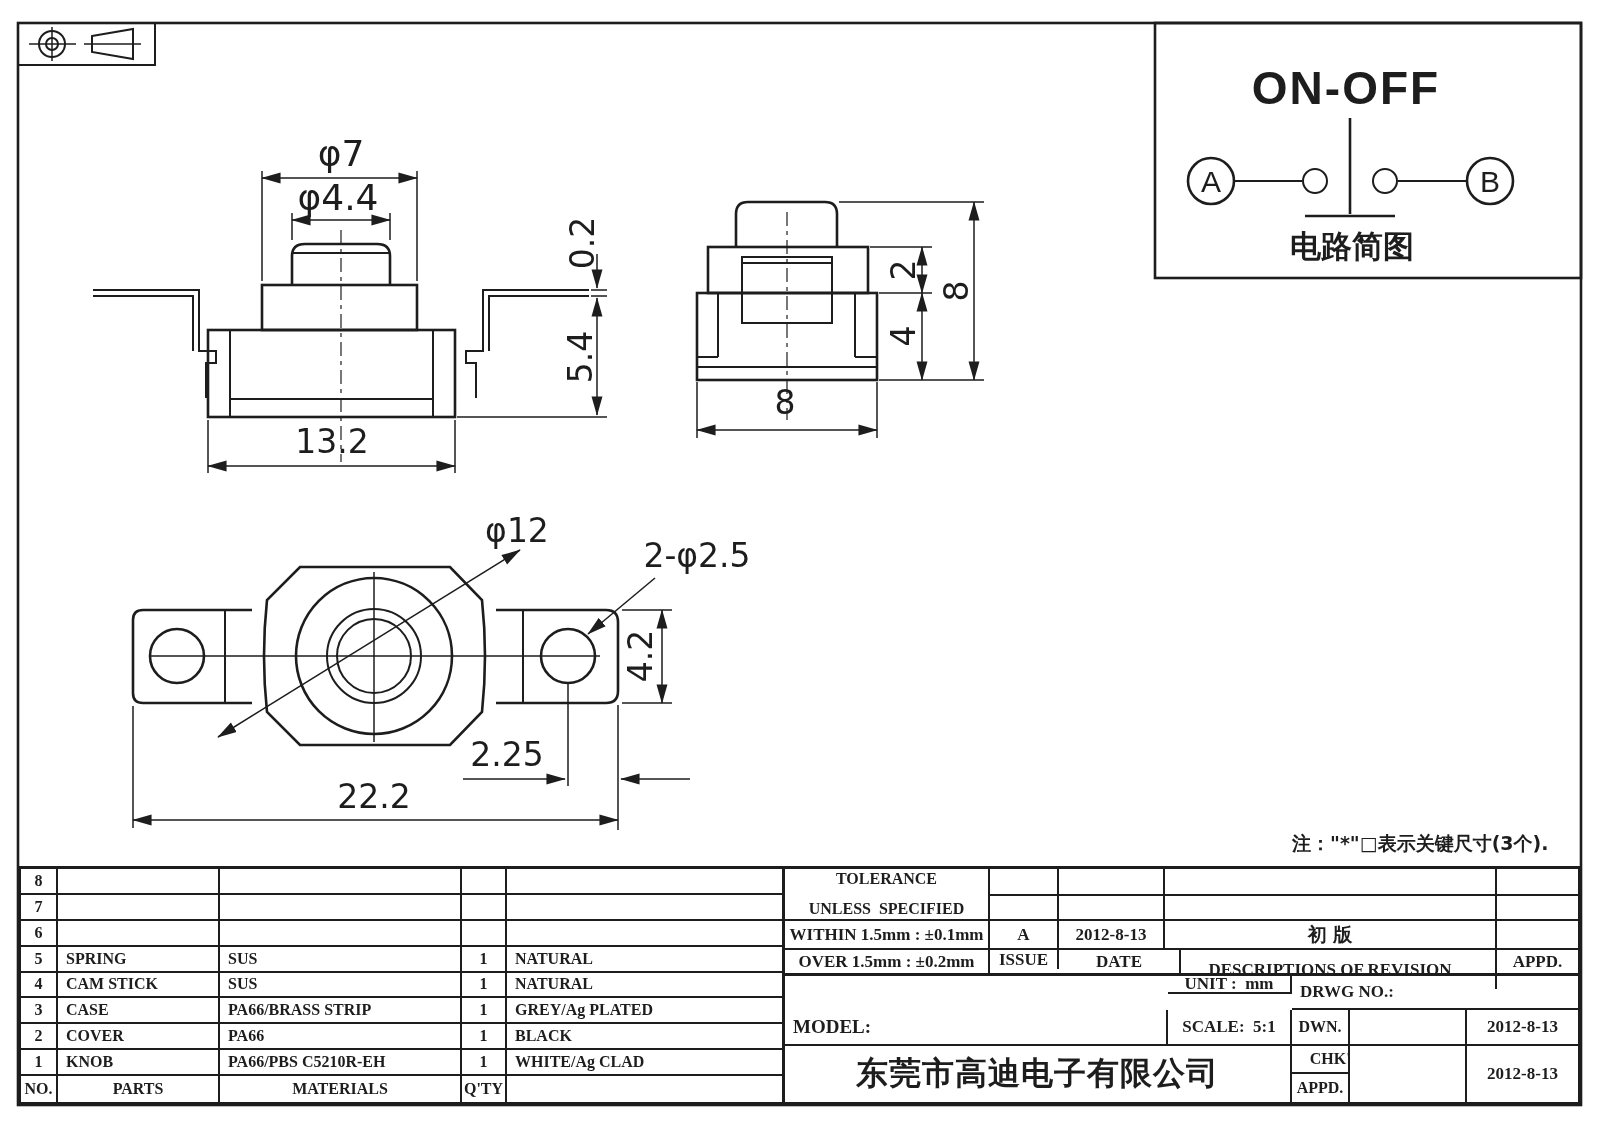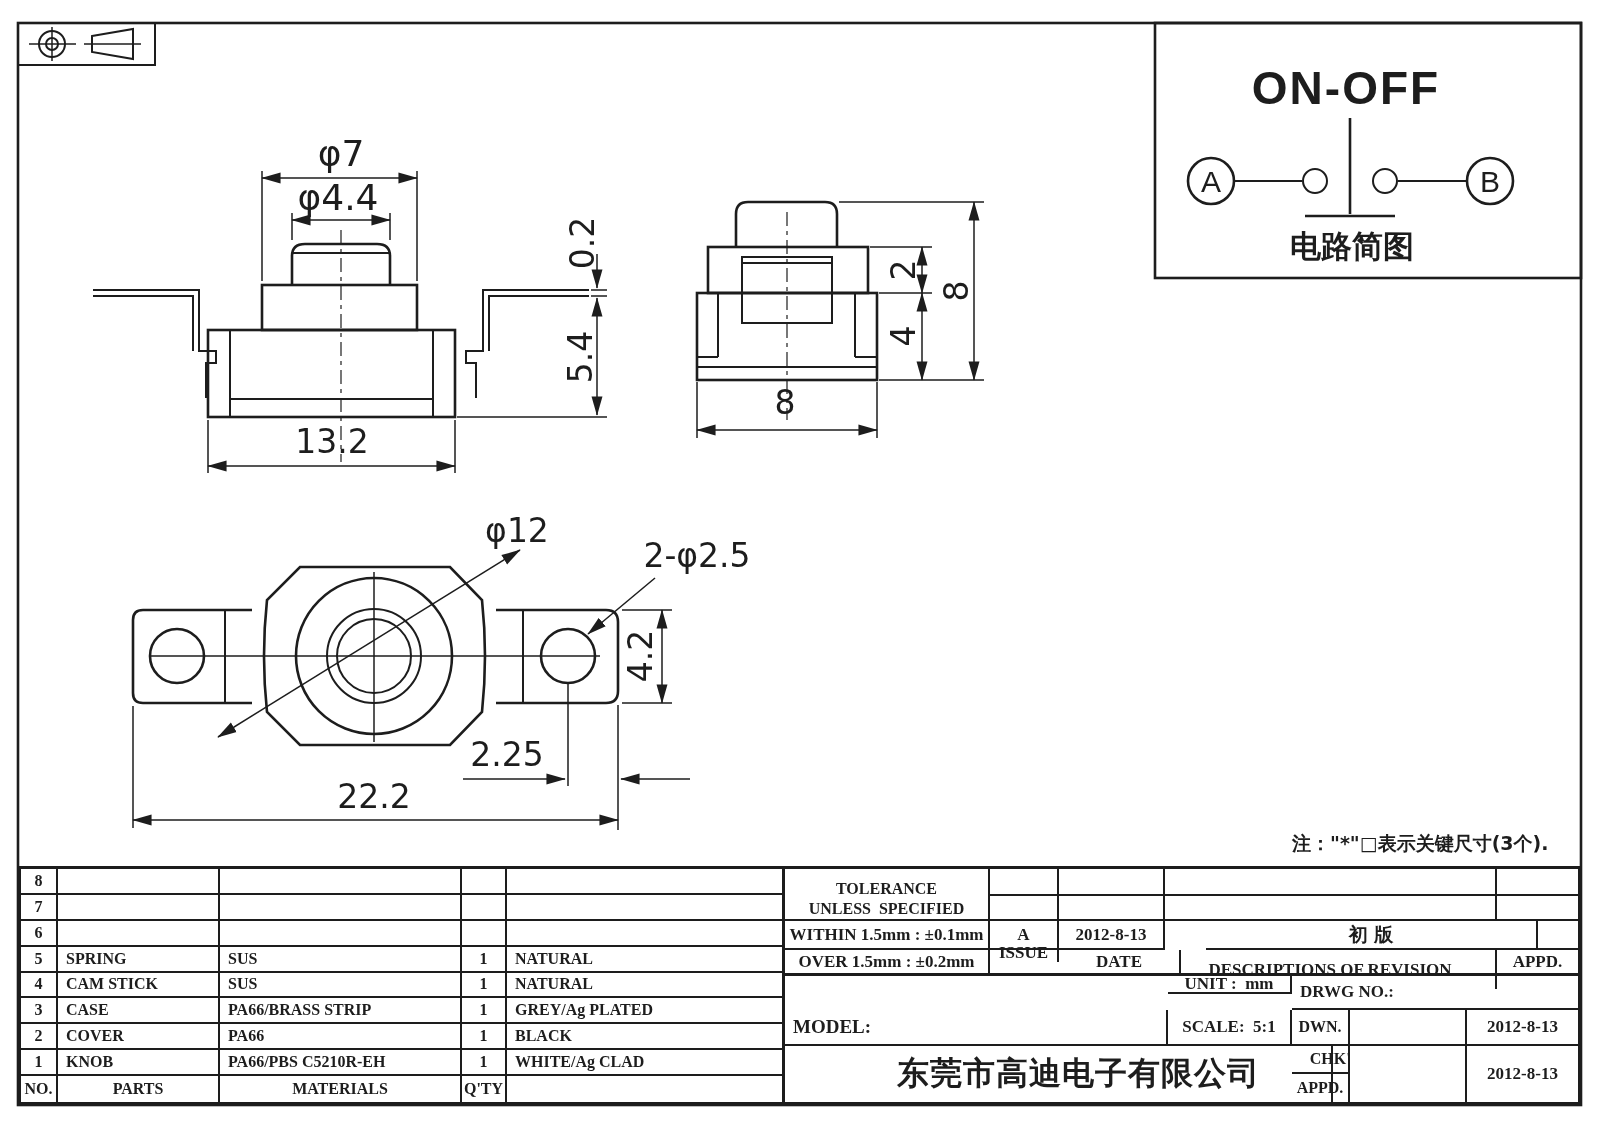--- a/index.html
+++ b/index.html
@@ -7,23 +7,23 @@
          font-family:"Liberation Serif",serif;color:#1d1d1d;overflow:hidden;}
   .sheet svg{position:absolute;left:0;top:0;}
   .abs{position:absolute;box-sizing:border-box;}
   
   .blk{position:absolute;box-sizing:border-box;border:3px solid #1d1d1d;}
   .cell{position:absolute;box-sizing:border-box;border-right:2px solid #1d1d1d;border-bottom:2px solid #1d1d1d;
         display:flex;align-items:center;font-weight:bold;font-size:16px;white-space:pre;overflow:hidden;}
   .nr{border-right:none;} .nb{border-bottom:none;}
   .cc{justify-content:center;} .pl{padding-left:8px;}
   .f17{font-size:17px;} .f19{font-size:19px;}
-  .cjk{font-family:"DejaVu Sans","Liberation Sans",sans-serif;margin-left:41px;}
+  .cjk{font-family:"DejaVu Sans","Liberation Sans",sans-serif;}
   .company{font-size:32px;font-weight:600;letter-spacing:1px;}
-  .tol2{flex-direction:column;justify-content:flex-end;line-height:20px;}
+  .tol2{flex-direction:column;justify-content:space-between;line-height:20px;}
   .note{position:absolute;font-size:19px;font-weight:bold;
         font-family:"DejaVu Sans","Liberation Sans",sans-serif;}
   
   .ol{stroke:#1d1d1d;stroke-width:2.6;fill:none;}
   .o2{stroke:#1d1d1d;stroke-width:2;fill:none;}
   .tl{stroke:#1d1d1d;stroke-width:1.5;fill:none;}
   .cl{stroke:#1d1d1d;stroke-width:1.2;fill:none;stroke-dasharray:14 5 4 5;}
   .dimtxt{font-family:"DejaVu Sans",sans-serif;font-size:33px;fill:#1d1d1d;}
   .dimbig{font-family:"DejaVu Sans",sans-serif;font-size:36px;fill:#1d1d1d;}
   .ckt{font-family:"Liberation Sans",sans-serif;fill:#1d1d1d;}
@@ -252,21 +252,21 @@
     <div class="cell" style="left:205px;top:27px;width:69px;height:25px;"></div>
     <div class="cell" style="left:274px;top:27px;width:106px;height:25px;"></div>
     <div class="cell" style="left:380px;top:27px;width:332px;height:25px;"></div>
     <div class="cell nr" style="left:712px;top:27px;width:81px;height:25px;"></div>
 
     <div class="cell cc f17" style="left:205px;top:52px;width:69px;height:29px;">A</div>
     <div class="cell cc f17" style="left:274px;top:52px;width:106px;height:29px;">2012-8-13</div>
     <div class="cell cc f19 cjk" style="left:380px;top:52px;width:332px;height:29px;">初 版</div>
     <div class="cell nr" style="left:712px;top:52px;width:81px;height:29px;"></div>
 
-    <div class="cell cc f17 nb" style="left:205px;top:74px;width:69px;height:19px;text-align:center;">ISSUE</div>
+    <div class="cell cc f17 nb" style="left:205px;top:81px;width:69px;height:19px;text-align:center;">ISSUE</div>
     <div class="cell cc f17 nb" style="left:274px;top:81px;width:122px;height:23px;">DATE</div>
     <div class="cell cc f17 nb" style="left:380px;top:81px;width:332px;height:39px;">DESCRIPTIONS OF REVISION</div>
     <div class="cell cc f17 nr nb" style="left:712px;top:81px;width:81px;height:23px;">APPD.</div>
   </div>
 
   <div class="blk" style="left:785px;top:976px;width:796px;height:129px;border-left:none;border-top:none;">
     <div class="cell cc f17" style="left:383px;top:0;width:124px;height:18px;">UNIT :  mm</div>
     <div class="cell pl f17 nr" style="left:507px;top:0;width:286px;height:34px;">DRWG NO.:</div>
 
     <div class="cell pl f19" style="left:0;top:34px;width:383px;height:36px;">MODEL:</div>

